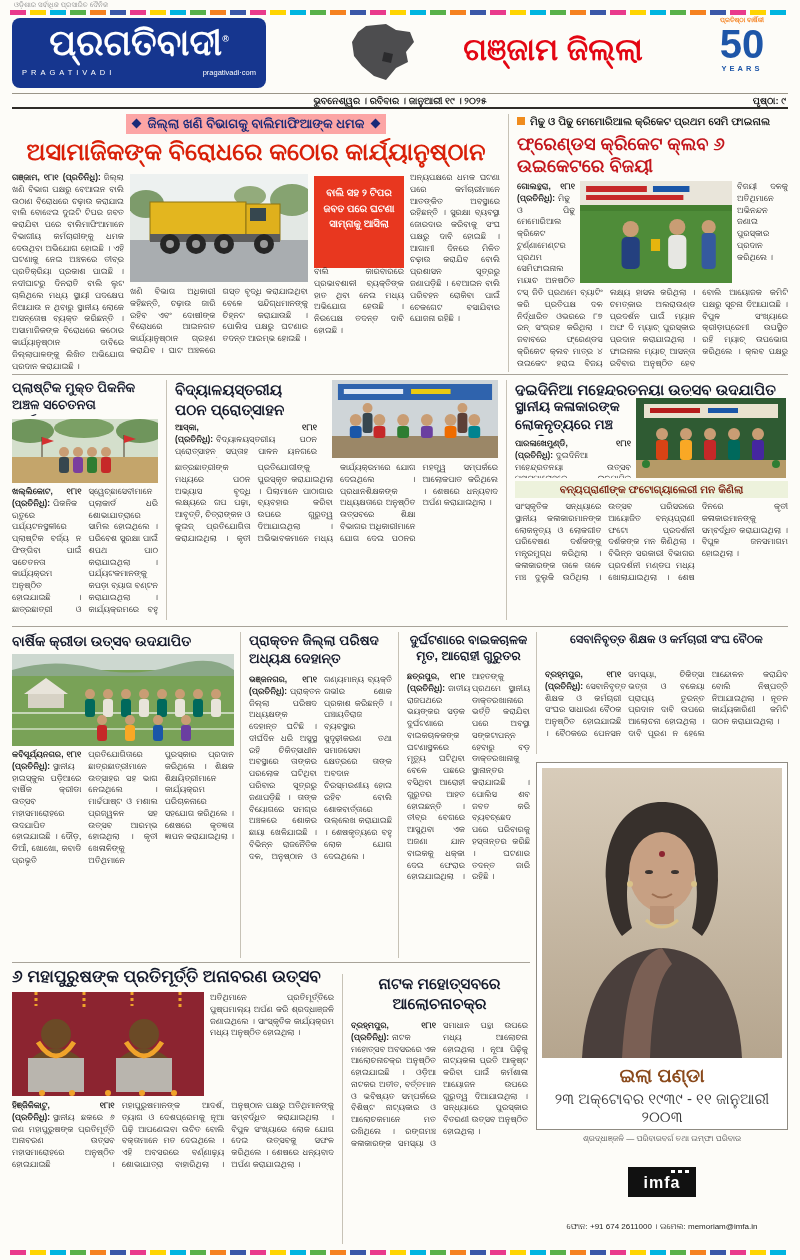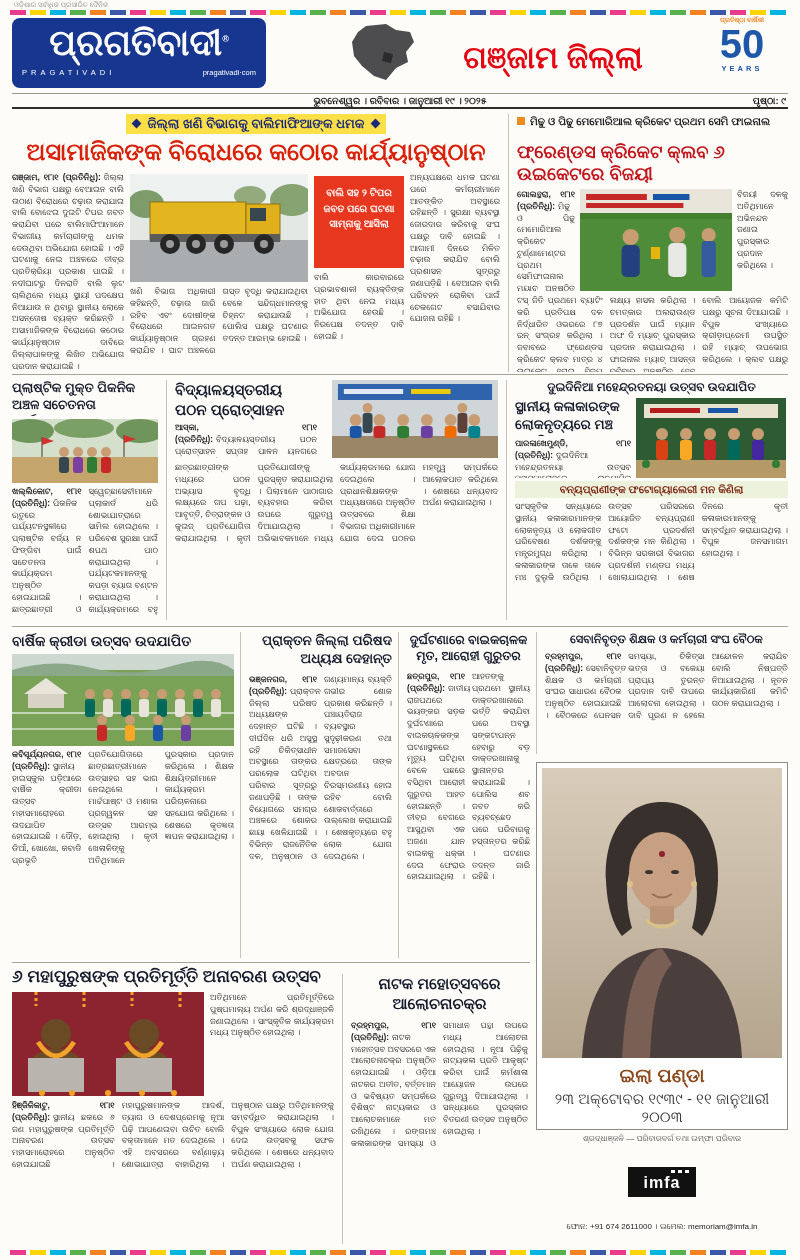--- a/index.html
+++ b/index.html
@@ -21,28 +21,28 @@
   .edition{font-size:31px;font-weight:bold;color:#e30613;text-align:center;height:44px;overflow:hidden}
   .anniv{text-align:center}
   .anniv-label{font-size:6.5px;color:#f58220;font-weight:bold;display:block}
   .anniv-num{font-size:40px;line-height:1;font-weight:bold;color:#1e56a8;display:block}
   .anniv-years{font-size:7.5px;letter-spacing:3px;color:#1e56a8;font-weight:bold;display:block}
   .dateline-row{border-top:1px solid #9a9588;border-bottom:2px solid #2e2c28;font-size:9.5px;
     font-weight:bold;display:flex;align-items:center;justify-content:center}
   .dl-right{position:absolute;right:2px}
   .hr{background:#a8a399;height:1px}
   .vrule{border-left:1px solid #c7c2b6;padding-left:8px}
-  .kicker-y{background:#fde047;color:#1a2a78;font-size:13px;font-weight:bold;padding:2px 22px 0;
+  .kicker-y{background:#fca5a5;color:#1a2a78;font-size:13px;font-weight:bold;padding:2px 22px 0;
     margin:0 auto;width:max-content;max-width:440px;white-space:nowrap;overflow:hidden;position:relative;height:20px}
   .kicker-y i{position:absolute;top:6px;width:7px;height:7px;background:#1a2a78;transform:rotate(45deg)}
   .kicker-y i.l{left:7px}.kicker-y i.r{right:7px}
   .h-main{font-size:24px;font-weight:bold;color:#d92008;text-align:center;line-height:1.15;height:30px;overflow:hidden;margin-top:4px}
   .kicker-p{display:flex;align-items:center;gap:5px;font-size:10.5px;font-weight:bold;height:14px;overflow:hidden}
   .sq{width:8px;height:8px;background:#f08c1e;flex:none}
-  .h-cricket{font-size:18px;font-weight:bold;color:#c3161c;line-height:1.2;height:44px;overflow:hidden;margin:14px 0 3px}
+  .h-cricket{font-size:18px;font-weight:bold;color:#c3161c;line-height:1.2;height:44px;overflow:hidden;margin:6px 0 3px}
   .h-md{font-weight:bold;color:#14192b;overflow:hidden;line-height:1.3}
   .body{font-size:8.3px;line-height:1.42;text-align:justify;color:#1d1d1d;overflow:hidden}
   .dl{margin-right:3px}
   .c2{column-count:2;column-gap:7px}
   .c3{column-count:3;column-gap:7px}
   .c4{column-count:4;column-gap:7px}
   .photo{display:block;background:#ddd;overflow:hidden}
   .photo svg{display:block}
   .hl-box{background:#e8371f;color:#fff;font-size:10px;font-weight:bold;text-align:center;line-height:1.55;padding:9px 5px;overflow:hidden}
   .subhead{font-size:10.5px;font-weight:bold;color:#7c2210;background:#edf2dc;text-align:center;padding:2px;height:17px;overflow:hidden;margin-top:3px}
@@ -72,21 +72,21 @@
     </div>
   </div>
 
   <div class="abs photo" style="left:348px;top:22px;width:70px;height:62px;background:transparent">
     <svg viewBox="0 0 70 62" width="100%" height="100%" preserveAspectRatio="none">
       <path d="M18 4 L38 2 L48 8 L62 10 L66 20 L58 30 L60 40 L48 46 L38 58 L26 54 L14 44 L6 34 L4 20 L10 10 Z" fill="#4d4d4f"></path>
       <path d="M36 30 l9 2 l-2 9 l-9 -2 Z" fill="#2b2b2d"></path>
     </svg>
   </div>
 
-  <div class="abs edition" style="left:424px;top:40px;width:258px">ଗଞ୍ଜାମ ଜିଲ୍ଲା</div>
+  <div class="abs edition" style="left:424px;top:32px;width:258px">ଗଞ୍ଜାମ ଜିଲ୍ଲା</div>
 
   <div class="abs anniv" style="left:694px;top:16px;width:96px;height:76px">
     <span class="anniv-label">ପ୍ରତିଷ୍ଠା ବାର୍ଷିକୀ</span>
     <span class="anniv-num">50</span>
     <span class="anniv-years">YEARS</span>
   </div>
 
   <div class="abs dateline-row" style="left:12px;top:93px;width:776px;height:16px">
     <span>ଭୁବନେଶ୍ୱର । ରବିବାର । ଜାନୁଆରୀ ୧୯ । ୨୦୨୫</span>
     <span class="dl-right">ପୃଷ୍ଠା: ୯</span>
@@ -115,21 +115,21 @@
         <circle cx="66" cy="70" r="10" fill="#262626"></circle>
           <circle cx="66" cy="70" r="4" fill="#9a9a9a"></circle>
         <circle cx="94" cy="70" r="10" fill="#262626"></circle>
           <circle cx="94" cy="70" r="4" fill="#9a9a9a"></circle>
         <circle cx="134" cy="70" r="10" fill="#262626"></circle>
           <circle cx="134" cy="70" r="4" fill="#9a9a9a"></circle>
       </svg>
     </div>
     <div class="abs body c2" style="left:118px;top:172px;width:178px;height:84px">ଖଣି ବିଭାଗ ଅଧିକାରୀ କହିଛନ୍ତି, ଚଢ଼ାଉ ଜାରି ରହିବ ଏବଂ ଦୋଷୀଙ୍କ ବିରୋଧରେ ଆଇନଗତ କାର୍ଯ୍ୟାନୁଷ୍ଠାନ ଗ୍ରହଣ କରାଯିବ । ଘାଟ ଅଞ୍ଚଳରେ ଗସ୍ତ ବୃଦ୍ଧି କରାଯାଇଥିବା ବେଳେ ସନ୍ଦିଗ୍ଧମାନଙ୍କୁ ଚିହ୍ନଟ କରାଯାଉଛି । ପୋଲିସ ପକ୍ଷରୁ ଘଟଣାର ତଦନ୍ତ ଆରମ୍ଭ ହୋଇଛି ।</div>
     <div class="abs hl-box" style="left:302px;top:62px;width:90px;height:92px">ବାଲି ସହ ୨ ଟିପର ଜବତ ପରେ ଘଟଣା ସାମ୍ନାକୁ ଆସିଲା</div>
-    <div class="abs body" style="left:302px;top:158px;width:90px;height:98px">ବାଲି କାରବାରରେ ପ୍ରଭାବଶାଳୀ ବ୍ୟକ୍ତିଙ୍କ ହାତ ଥିବା ନେଇ ମଧ୍ୟ ଅଭିଯୋଗ ହେଉଛି । ନିରପେକ୍ଷ ତଦନ୍ତ ଦାବି ହୋଇଛି ।</div>
+    <div class="abs body" style="left:302px;top:152px;width:90px;height:98px">ବାଲି କାରବାରରେ ପ୍ରଭାବଶାଳୀ ବ୍ୟକ୍ତିଙ୍କ ହାତ ଥିବା ନେଇ ମଧ୍ୟ ଅଭିଯୋଗ ହେଉଛି । ନିରପେକ୍ଷ ତଦନ୍ତ ଦାବି ହୋଇଛି ।</div>
     <div class="abs body" style="left:398px;top:58px;width:90px;height:198px">ଅନ୍ୟପକ୍ଷରେ ଧମକ ଘଟଣା ପରେ କର୍ମଚାରୀମାନେ ଆତଙ୍କିତ ଅବସ୍ଥାରେ ରହିଛନ୍ତି । ସୁରକ୍ଷା ବ୍ୟବସ୍ଥା ଜୋରଦାର କରିବାକୁ ସଂଘ ପକ୍ଷରୁ ଦାବି ହୋଇଛି । ଆଗାମୀ ଦିନରେ ମିଳିତ ଚଢ଼ାଉ କରାଯିବ ବୋଲି ପ୍ରଶାସନ ସୂତ୍ରରୁ ଜଣାପଡ଼ିଛି । ବେଆଇନ ବାଲି ପରିବହନ ରୋକିବା ପାଇଁ ଚେକଗେଟ ବସାଯିବାର ଯୋଜନା ରହିଛି ।</div>
   </section>
 
   <section class="abs vrule" style="left:508px;top:114px;width:280px;height:258px;overflow:hidden">
     <div class="kicker-p">
       <span class="sq"></span>
       <span>ମିଢୁ ଓ ପିଢୁ ମେମୋରିଆଲ କ୍ରିକେଟ ପ୍ରଥମ ସେମି ଫାଇନାଲ</span>
     </div>
     <div class="h-cricket">ଫ୍ରେଣ୍ଡସ କ୍ରିକେଟ କ୍ଲବ ୬ ଉଇକେଟରେ ବିଜୟୀ</div>
     <div style="display:flex;gap:5px;height:102px">
@@ -219,21 +219,21 @@
             <rect x="114" y="46" width="12" height="12" rx="3" fill="#ef6c00"></rect>
           <circle cx="144" cy="40" r="6" fill="#c99d74"></circle>
             <rect x="138" y="46" width="12" height="12" rx="3" fill="#00838f"></rect>
         </svg>
       </div>
     </div>
     <div class="body c4" style="height:150px;margin-top:4px">ଛାତ୍ରଛାତ୍ରୀଙ୍କ ମଧ୍ୟରେ ପଠନ ଅଭ୍ୟାସ ବୃଦ୍ଧି ଲକ୍ଷ୍ୟରେ ଗପ ପଢ଼ା, ଆବୃତ୍ତି, ଚିତ୍ରାଙ୍କନ ଓ କୁଇଜ୍ ପ୍ରତିଯୋଗିତା କରାଯାଇଥିଲା । କୃତୀ ପ୍ରତିଯୋଗୀଙ୍କୁ ପୁରସ୍କୃତ କରାଯାଇଥିଲା । ପିଲାମାନେ ପାଠାଗାର ବ୍ୟବହାର କରିବା ଉପରେ ଗୁରୁତ୍ୱ ଦିଆଯାଇଥିଲା । ଅଭିଭାବକମାନେ ମଧ୍ୟ କାର୍ଯ୍ୟକ୍ରମରେ ଯୋଗ ଦେଇଥିଲେ । ପ୍ରଧାନଶିକ୍ଷକଙ୍କ ଅଧ୍ୟକ୍ଷତାରେ ଅନୁଷ୍ଠିତ ଉତ୍ସବରେ ଶିକ୍ଷା ବିଭାଗର ଅଧିକାରୀମାନେ ଯୋଗ ଦେଇ ପଠନର ମହତ୍ତ୍ୱ ସମ୍ପର୍କରେ ଆଲୋକପାତ କରିଥିଲେ । ଶେଷରେ ଧନ୍ୟବାଦ ଅର୍ପଣ କରାଯାଇଥିଲା ।</div>
   </section>
 
   <section class="abs vrule" style="left:506px;top:380px;width:282px;height:240px;overflow:hidden">
-    <div class="h-md" style="font-size:12px;height:16px;text-align:center">ଦୁଇଦିନିଆ ମହେନ୍ଦ୍ରତନୟା ଉତ୍ସବ ଉଦଯାପିତ</div>
+    <div class="h-md" style="font-size:15px;height:16px;text-align:left">ଦୁଇଦିନିଆ ମହେନ୍ଦ୍ରତନୟା ଉତ୍ସବ ଉଦଯାପିତ</div>
     <div style="display:flex;gap:5px;margin-top:2px">
       <div style="width:116px">
         <div class="h-md" style="font-size:13.5px;height:38px">ସ୍ଥାନୀୟ କଳାକାରଙ୍କ ଲୋକନୃତ୍ୟରେ ମଞ୍ଚ ଦୁଲୁକିଲା</div>
         <div class="body" style="height:40px;margin-top:2px">
           <b class="dl">ପାରଳାଖେମୁଣ୍ଡି, ୧୮ା୧ (ପ୍ରତିନିଧି):</b><span>ଦୁଇଦିନିଆ ମହେନ୍ଦ୍ରତନୟା ଉତ୍ସବ ମହାସମାରୋହରେ ଉଦଯାପିତ ହୋଇଯାଇଛି ।</span>
         </div>
       </div>
       <div class="photo" style="width:150px;height:80px;flex:none">
         <svg viewBox="0 0 150 80" width="100%" height="100%" preserveAspectRatio="none">
           <rect width="150" height="80" fill="#2f5b33"></rect>
@@ -298,36 +298,36 @@
         <circle cx="174" cy="66" r="5" fill="#c99d74"></circle>
           <rect x="169" y="71" width="10" height="16" rx="3" fill="#6a3fa0"></rect>
       </svg>
     </div>
     <div class="body c3" style="height:204px">
       <b class="dl">କବିସୂର୍ଯ୍ୟନଗର, ୧୮ା୧ (ପ୍ରତିନିଧି):</b><span>ସ୍ଥାନୀୟ ହାଇସ୍କୁଲ ପଡ଼ିଆରେ ବାର୍ଷିକ କ୍ରୀଡା ଉତ୍ସବ ମହାସମାରୋହରେ ଉଦଯାପିତ ହୋଇଯାଇଛି । ଦୌଡ଼, ଡିଆଁ, ଖୋଖୋ, କବାଡି ପ୍ରଭୃତି ପ୍ରତିଯୋଗିତାରେ ଛାତ୍ରଛାତ୍ରୀମାନେ ଉତ୍ସାହର ସହ ଭାଗ ନେଇଥିଲେ । ମାର୍ଚ୍ଚପାଷ୍ଟ ଓ ମଶାଲ ପ୍ରଜ୍ୱଳନ ସହ ଉତ୍ସବ ଆରମ୍ଭ ହୋଇଥିଲା । କୃତୀ ଖେଳାଳିଙ୍କୁ ଅତିଥିମାନେ ପୁରସ୍କାର ପ୍ରଦାନ କରିଥିଲେ । ଶିକ୍ଷକ ଶିକ୍ଷୟିତ୍ରୀମାନେ କାର୍ଯ୍ୟକ୍ରମ ପରିଚାଳନାରେ ସହଯୋଗ କରିଥିଲେ । ଶେଷରେ କୃତଜ୍ଞତା ଜ୍ଞାପନ କରାଯାଇଥିଲା ।</span>
     </div>
   </section>
 
   <section class="abs vrule" style="left:240px;top:632px;width:152px;height:326px;overflow:hidden">
-    <div class="h-md" style="font-size:13.5px;height:38px;text-align:right">ପ୍ରାକ୍ତନ ଜିଲ୍ଲା ପରିଷଦ ଅଧ୍ୟକ୍ଷ ଦେହାନ୍ତ</div>
+    <div class="h-md" style="font-size:13.5px;height:38px;text-align:left">ପ୍ରାକ୍ତନ ଜିଲ୍ଲା ପରିଷଦ ଅଧ୍ୟକ୍ଷ ଦେହାନ୍ତ</div>
     <div class="body c2" style="height:282px;margin-top:4px">
       <b class="dl">ଭଞ୍ଜନଗର, ୧୮ା୧ (ପ୍ରତିନିଧି):</b><span>ପ୍ରାକ୍ତନ ଜିଲ୍ଲା ପରିଷଦ ଅଧ୍ୟକ୍ଷଙ୍କ ଦେହାନ୍ତ ଘଟିଛି । ଦୀର୍ଘଦିନ ଧରି ଅସୁସ୍ଥ ରହି ଚିକିତ୍ସାଧୀନ ଅବସ୍ଥାରେ ତାଙ୍କର ପରଲୋକ ଘଟିଥିବା ପରିବାର ସୂତ୍ରରୁ ଜଣାପଡ଼ିଛି । ତାଙ୍କ ବିୟୋଗରେ ସମଗ୍ର ଅଞ୍ଚଳରେ ଶୋକର ଛାୟା ଖେଳିଯାଇଛି । ବିଭିନ୍ନ ରାଜନୈତିକ ଦଳ, ଅନୁଷ୍ଠାନ ଓ ଗଣ୍ୟମାନ୍ୟ ବ୍ୟକ୍ତି ଗଭୀର ଶୋକ ପ୍ରକାଶ କରିଛନ୍ତି । ପଞ୍ଚାୟତିରାଜ ବ୍ୟବସ୍ଥାର ସୁଦୃଢ଼ୀକରଣ ତଥା ସମାଜସେବା କ୍ଷେତ୍ରରେ ତାଙ୍କ ଅବଦାନ ଚିରସ୍ମରଣୀୟ ହୋଇ ରହିବ ବୋଲି ଶୋକବାର୍ତ୍ତାରେ ଉଲ୍ଲେଖ କରାଯାଇଛି । ଶେଷକୃତ୍ୟରେ ବହୁ ଲୋକ ଯୋଗ ଦେଇଥିଲେ ।</span>
     </div>
   </section>
 
   <section class="abs vrule" style="left:398px;top:632px;width:132px;height:326px;overflow:hidden">
     <div class="h-md" style="font-size:12.5px;height:36px;text-align:center">ଦୁର୍ଘଟଣାରେ ବାଇକଚାଳକ ମୃତ, ଆରୋହୀ ଗୁରୁତର</div>
     <div class="body c2" style="height:284px;margin-top:3px">
       <b class="dl">ଛତ୍ରପୁର, ୧୮ା୧ (ପ୍ରତିନିଧି):</b><span>ଜାତୀୟ ରାଜପଥରେ ଭୟଙ୍କର ସଡ଼କ ଦୁର୍ଘଟଣାରେ ବାଇକଚାଳକଙ୍କ ଘଟଣାସ୍ଥଳରେ ମୃତ୍ୟୁ ଘଟିଥିବା ବେଳେ ପଛରେ ବସିଥିବା ଆରୋହୀ ଗୁରୁତର ଆହତ ହୋଇଛନ୍ତି । ତୀବ୍ର ବେଗରେ ଆସୁଥିବା ଏକ ଅଜଣା ଯାନ ବାଇକକୁ ଧକ୍କା ଦେଇ ଫେରାର ହୋଇଯାଇଥିଲା । ଆହତଙ୍କୁ ପ୍ରଥମେ ସ୍ଥାନୀୟ ଡାକ୍ତରଖାନାରେ ଭର୍ତ୍ତି କରାଯିବା ପରେ ଅବସ୍ଥା ସଙ୍କଟାପନ୍ନ ହେବାରୁ ବଡ଼ ଡାକ୍ତରଖାନାକୁ ସ୍ଥାନାନ୍ତର କରାଯାଇଛି । ପୋଲିସ ଶବ ଜବତ କରି ବ୍ୟବଚ୍ଛେଦ ପରେ ପରିବାରକୁ ହସ୍ତାନ୍ତର କରିଛି । ଘଟଣାର ତଦନ୍ତ ଜାରି ରହିଛି ।</span>
     </div>
   </section>
 
   <section class="abs vrule" style="left:536px;top:632px;width:252px;height:122px;overflow:hidden">
     <div class="h-md" style="font-size:11.5px;height:16px;white-space:nowrap;text-align:center">ସେବାନିବୃତ୍ତ ଶିକ୍ଷକ ଓ କର୍ମଚାରୀ ସଂଘ ବୈଠକ</div>
-    <div class="body c3" style="height:98px;margin-top:3px">
+    <div class="body c3" style="height:98px;margin-top:21px">
       <b class="dl">ବ୍ରହ୍ମପୁର, ୧୮ା୧ (ପ୍ରତିନିଧି):</b><span>ସେବାନିବୃତ୍ତ ଶିକ୍ଷକ ଓ କର୍ମଚାରୀ ସଂଘର ସାଧାରଣ ବୈଠକ ଅନୁଷ୍ଠିତ ହୋଇଯାଇଛି । ବୈଠକରେ ପେନସନ ସମସ୍ୟା, ଚିକିତ୍ସା ଭତ୍ତା ଓ ବକେୟା ପ୍ରାପ୍ୟ ତୁରନ୍ତ ପ୍ରଦାନ ଦାବି ଉପରେ ଆଲୋଚନା ହୋଇଥିଲା । ଦାବି ପୂରଣ ନ ହେଲେ ଆନ୍ଦୋଳନ କରାଯିବ ବୋଲି ନିଷ୍ପତ୍ତି ନିଆଯାଇଥିଲା । ନୂତନ କାର୍ଯ୍ୟକାରିଣୀ କମିଟି ଗଠନ କରାଯାଇଥିଲା ।</span>
     </div>
   </section>
 
   <aside class="abs obit" style="left:536px;top:762px;width:252px;height:368px">
     <div class="photo" style="width:240px;height:290px;margin:0 auto">
       <svg viewBox="0 0 240 290" width="100%" height="100%" preserveAspectRatio="none">
         <defs>
             <linearGradient id="pg" x1="0" y1="0" x2="0" y2="1">
               <stop offset="0" stop-color="#d8ccba"></stop>

